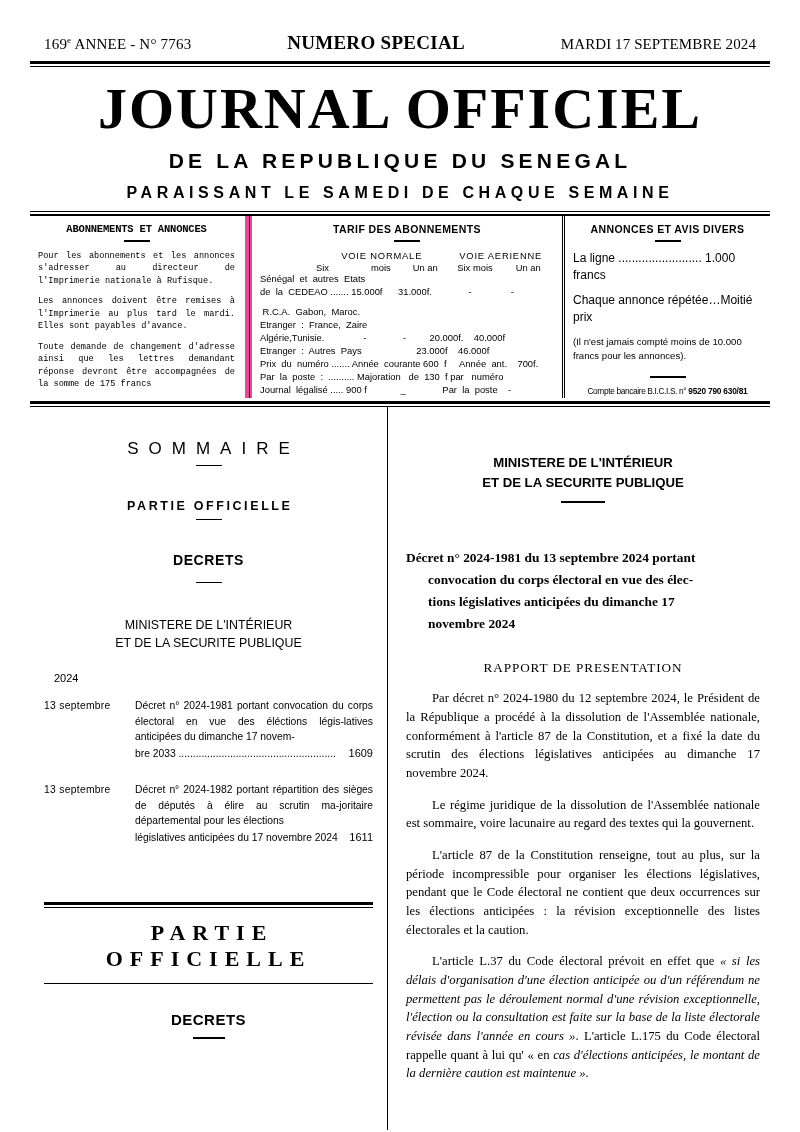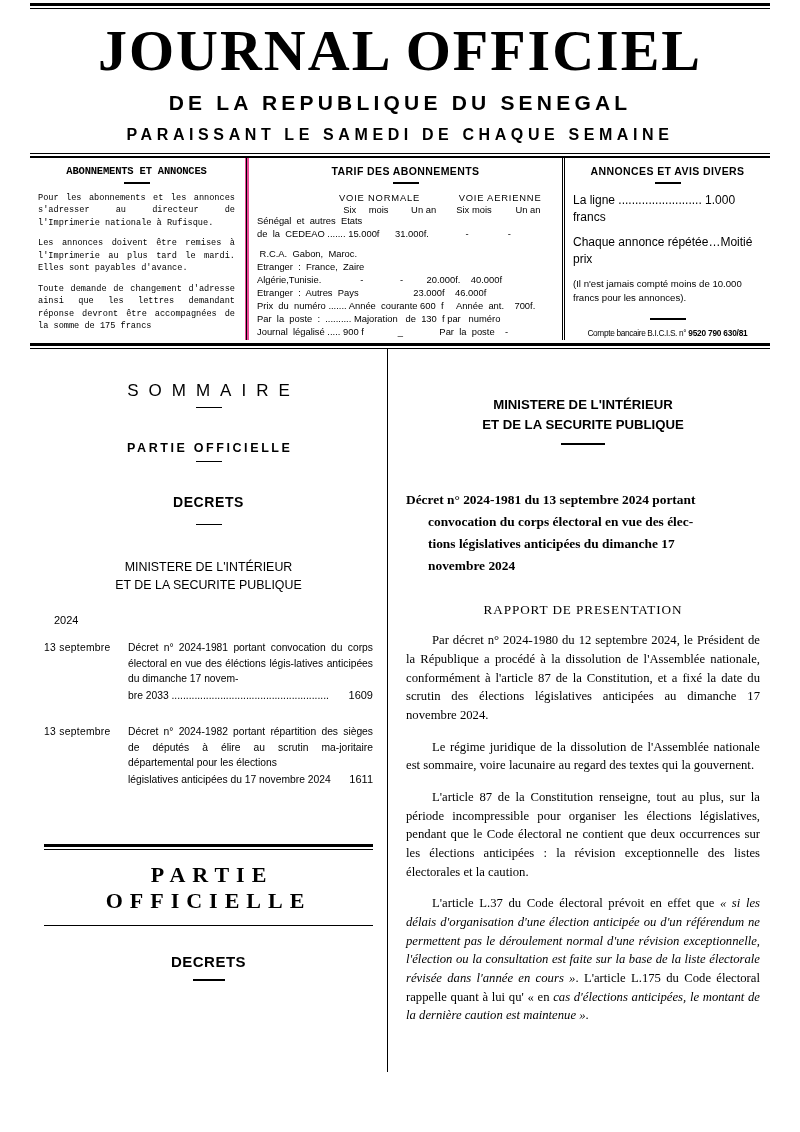--- a/index.html
+++ b/index.html
@@ -103,21 +103,21 @@
     box-sizing: border-box;
   }
   .info-col {
     box-sizing: border-box;
     padding: 7px 8px 4px 8px;
     font-family: "Liberation Sans", sans-serif;
   }
   .info-col.left { width: 213px; font-family: Liberation Mono, monospace; }
   .info-col.mid {
     width: 318px;
-    border-left: 4px solid #ec4899;
+    border-left: 7px solid #ec4899;
     border-right: 1px solid #000;
     margin: 0 2px;
     position: relative;
   }
   .info-col.mid::before {
     content: "";
     position: absolute;
     left: -3px; top: 0; bottom: 0;
     border-left: 1px solid #000;
   }
@@ -158,21 +158,21 @@
   }
   .tariff-head .th1 { width: 148px; text-align: center; letter-spacing: 0.8px;}
   .tariff-head .th2 { width: 120px; text-align: center; letter-spacing: 0.8px;}
   .tariff-sub {
     display: flex;
     font-size: 9.4px;
     margin-left: 56px;
     margin-top: 1px;
   }
   .tariff-sub span { display: inline-block; }
-  .tariff-sub .s1 { width: 48px; text-align: right; }
+  .tariff-sub .s1 { width: 48px; text-align: left; }
   .tariff-sub .s2 { width: 50px; text-align: center; }
   .tariff-sub .s3 { width: 50px; text-align: center; }
   .tariff-sub .s4 { width: 62px; text-align: center; }
   .tariff-sub .s5 { width: 58px; text-align: center; }
   .tariff-line {
     font-size: 9.4px;
     line-height: 1.38;
     white-space: pre;
   }
   .tariff-gap { height: 7px; }
@@ -256,20 +256,21 @@
     font-size: 11px;
     margin-top: 19px;
     margin-left: 10px;
   }
   .toc-entry {
     display: flex;
     margin-top: 14px;
     font-family: "Liberation Sans", sans-serif;
     font-size: 10.3px;
     line-height: 1.53;
+    gap: 7px;
   }
   .toc-date {
     width: 84px;
     flex: 0 0 84px;
     white-space: nowrap;
     letter-spacing: 0.3px;
   }
   .toc-body {
     flex: 1;
     text-align: justify;
@@ -347,20 +348,25 @@
     margin: 13px 0 0 0;
     text-indent: 26px;
   }
   .body-p i { font-style: italic; }
 </style>
 </head>
 <body>
 
 <div class="page">
 
+  <div class="masthead-top">
+    <div class="issue-line"><span>169</span><sup>e</sup><span> ANNEE - N° 7763</span></div>
+    <div class="numero-special">NUMERO SPECIAL</div>
+    <div class="date-line">MARDI 17 SEPTEMBRE 2024</div>
+  </div>
 
   <div class="rule-double"></div>
 
   <div class="journal-title">JOURNAL OFFICIEL</div>
   <div class="republique">DE LA REPUBLIQUE DU SENEGAL</div>
   <div class="paraissant">PARAISSANT LE SAMEDI DE CHAQUE SEMAINE</div>
 
   <div style="height:9px"></div>
   <div class="rule-double-thin"></div>
 

